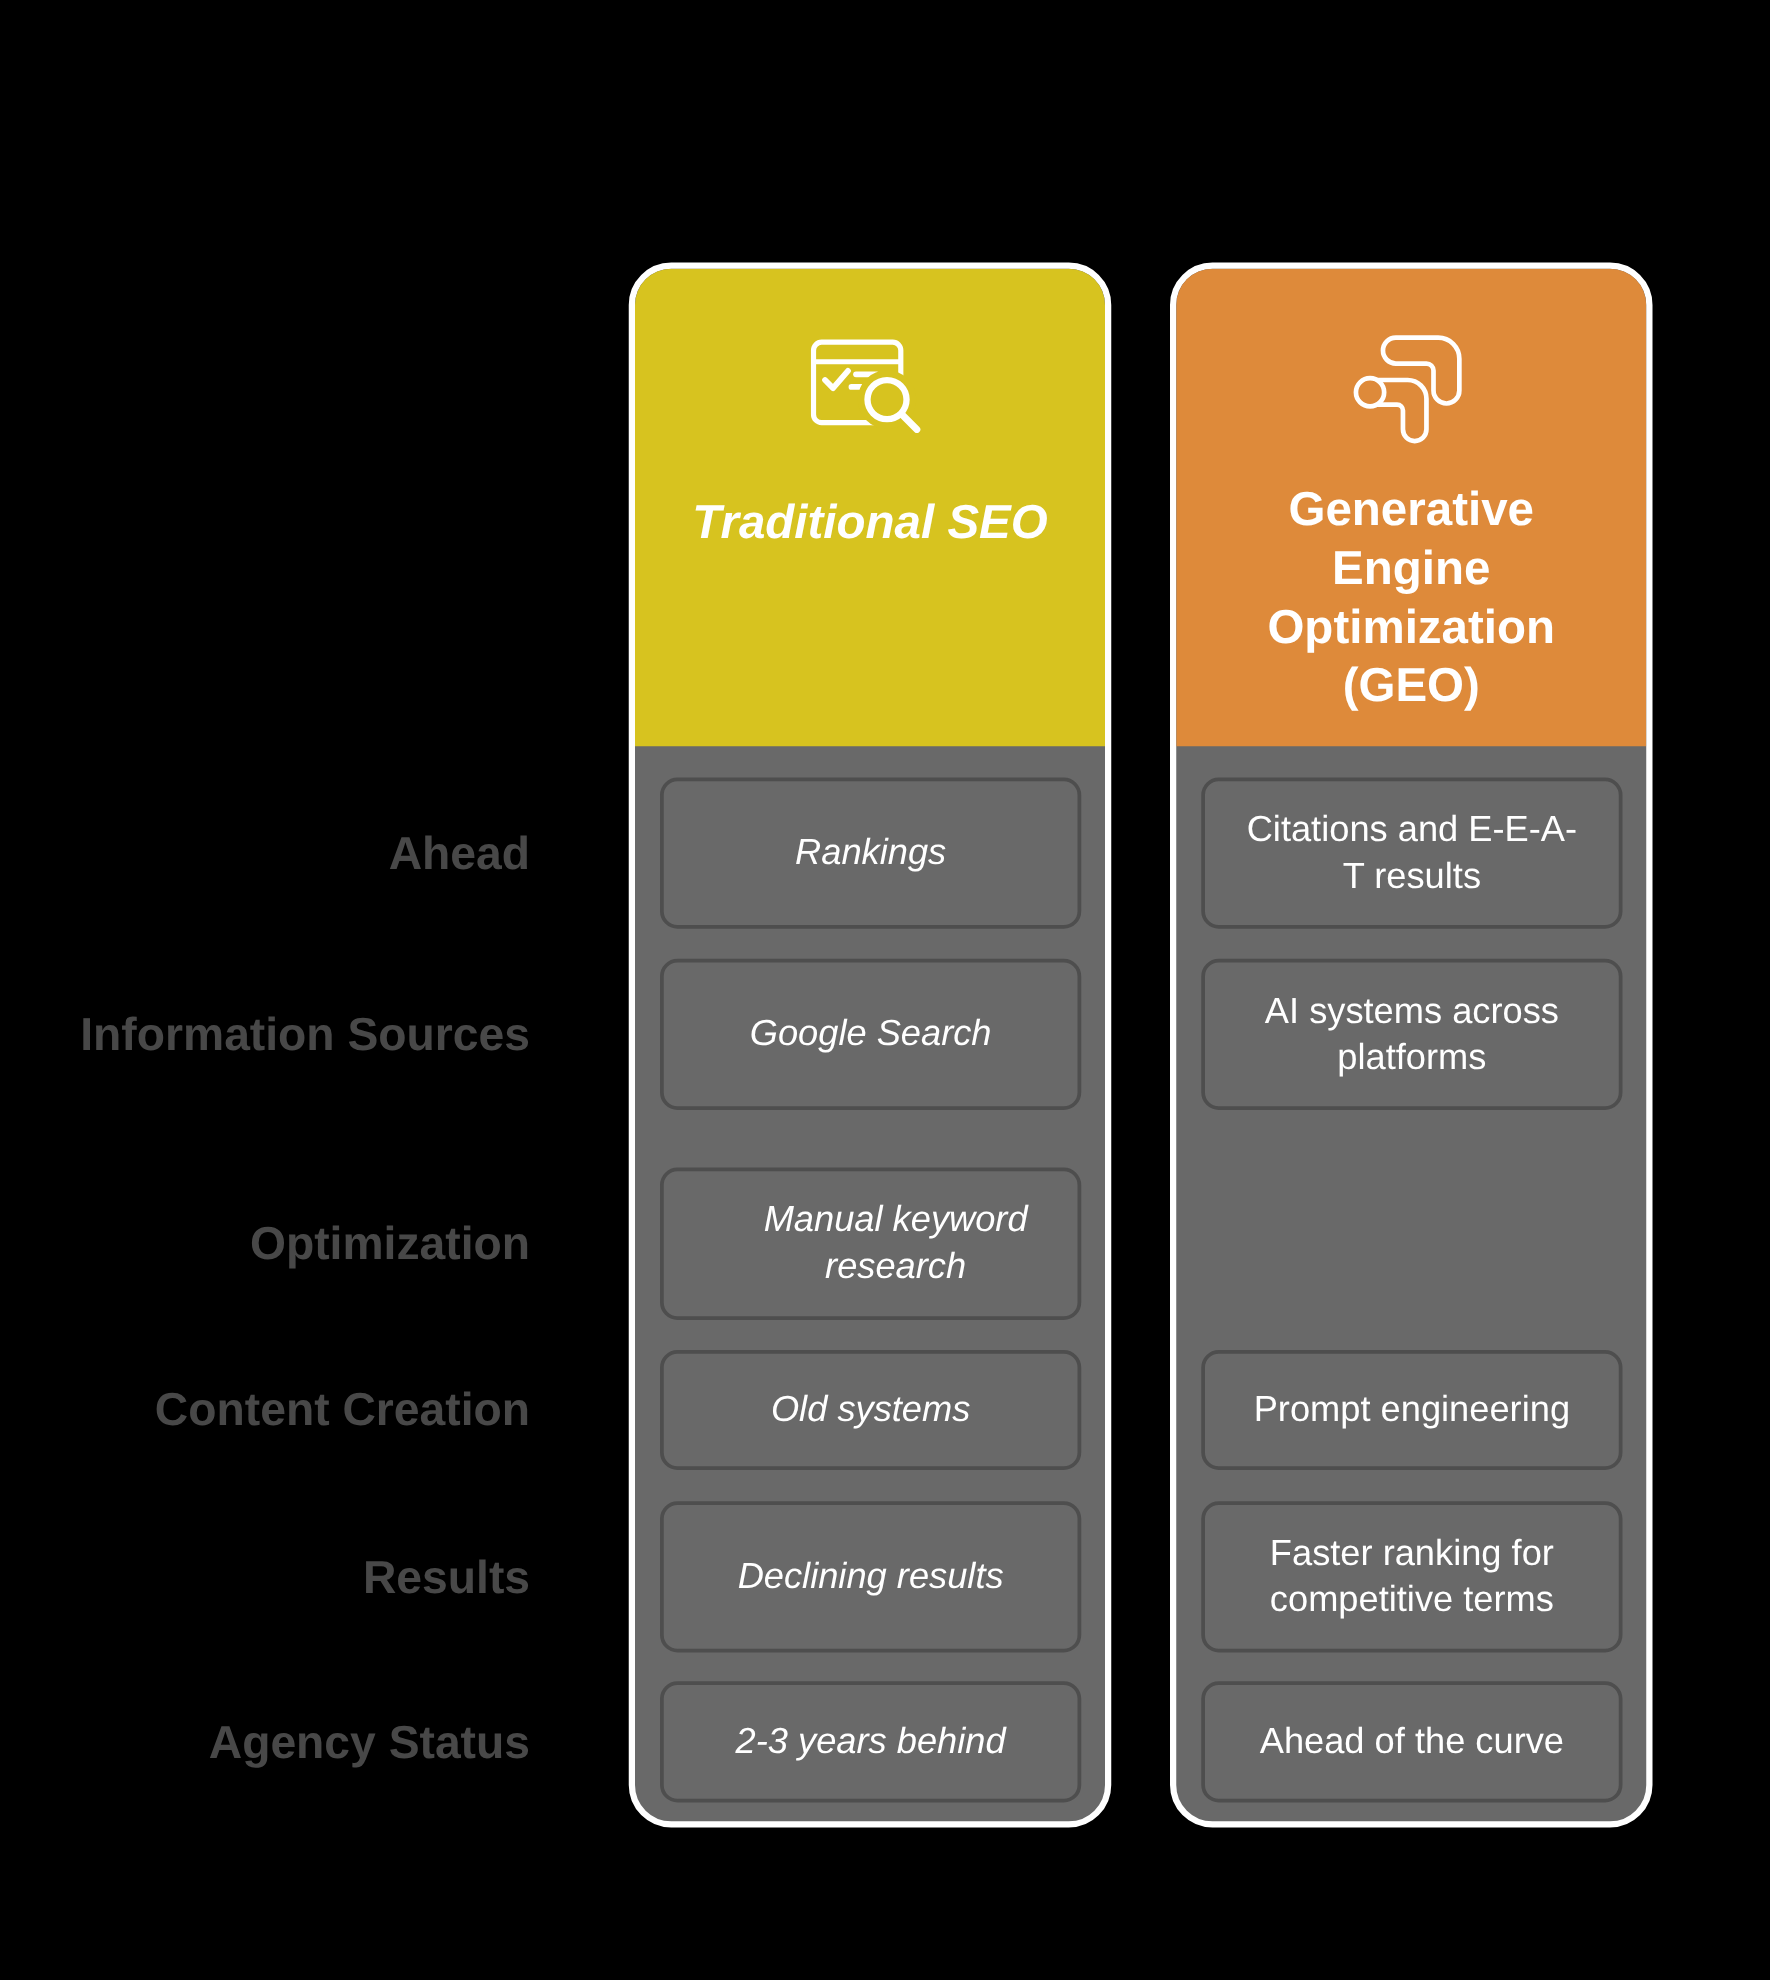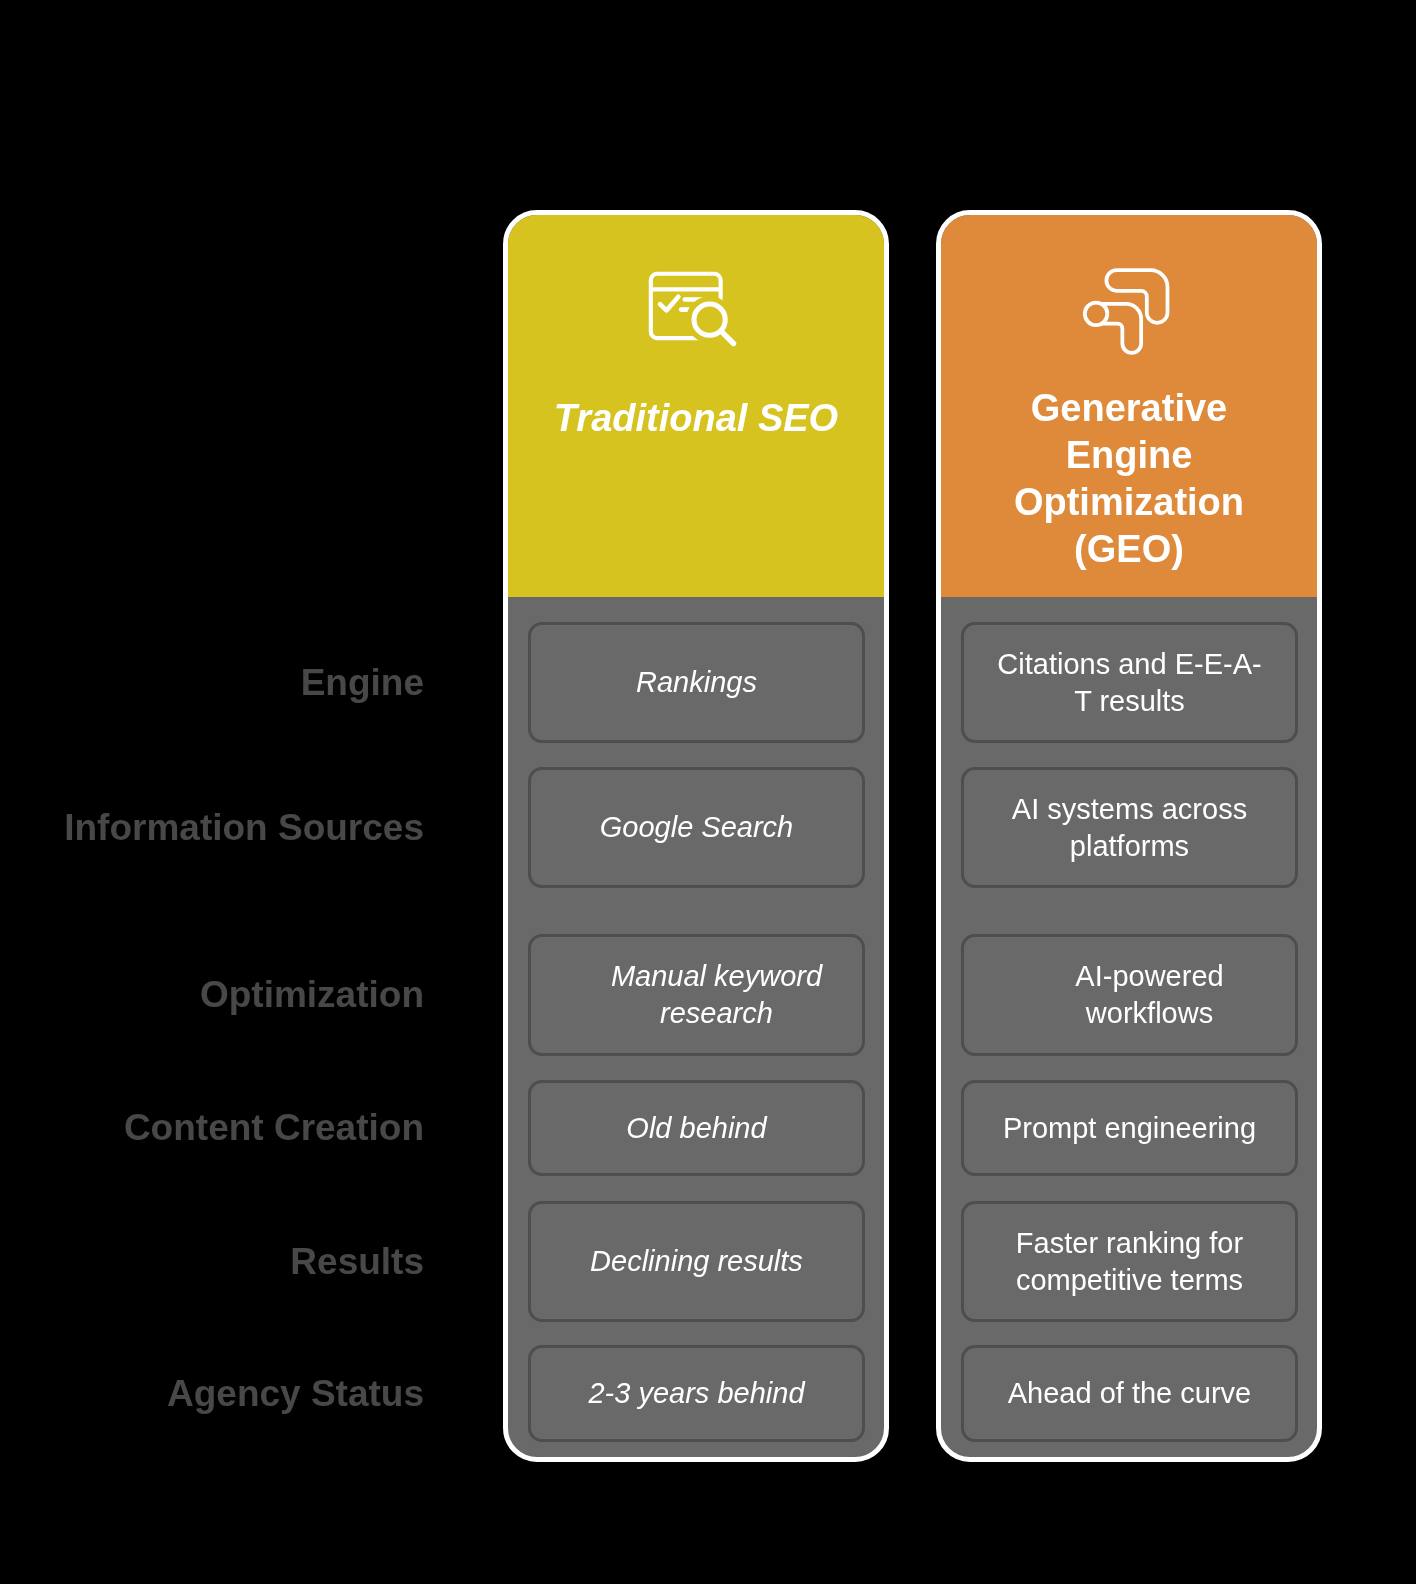--- a/index.html
+++ b/index.html
@@ -42,21 +42,21 @@
   .c4{top:865px;height:96px;}
   .c5{top:986px;height:121px;}
   .c6{top:1130px;height:97px;}
 </style>
 </head>
 <body>
 
 <div class="stage">
 
 
-  <div class="row-label rl1">Engine</div>
+  <div class="row-label rl1">Ahead</div>
   <div class="row-label rl2">Information Sources</div>
   <div class="row-label rl3">Optimization</div>
   <div class="row-label rl4">Content Creation</div>
   <div class="row-label rl5">Results</div>
   <div class="row-label rl6">Agency Status</div>
 
   <div class="card traditional">
     <div class="col-header traditional">
       <div class="hicon traditional">
         <svg width="92" height="79" viewBox="0 0 100 86">
@@ -77,21 +77,21 @@
     <div class="chip c1">
         <span class="inner">Rankings</span>
       </div>
     <div class="chip c2">
         <span class="inner">Google Search</span>
       </div>
     <div class="chip c3">
         <span class="inner">Manual keyword research</span>
       </div>
     <div class="chip c4">
-        <span class="inner">Old behind</span>
+        <span class="inner">Old systems</span>
       </div>
     <div class="chip c5">
         <span class="inner">Declining results</span>
       </div>
     <div class="chip c6">
         <span class="inner">2-3 years behind</span>
       </div>
   </div>
 
   <div class="card geo">
@@ -106,23 +106,20 @@
       <div class="htext geo">
         <span class="inner">Generative Engine Optimization (GEO)</span>
       </div>
     </div>
     <div class="chip c1">
         <span class="inner">Citations and E-E-A-T results</span>
       </div>
     <div class="chip c2">
         <span class="inner">AI systems across platforms</span>
       </div>
-    <div class="chip c3">
-        <span class="inner">AI-powered workflows</span>
-      </div>
     <div class="chip c4">
         <span class="inner">Prompt engineering</span>
       </div>
     <div class="chip c5">
         <span class="inner">Faster ranking for competitive terms</span>
       </div>
     <div class="chip c6">
         <span class="inner">Ahead of the curve</span>
       </div>
   </div>

